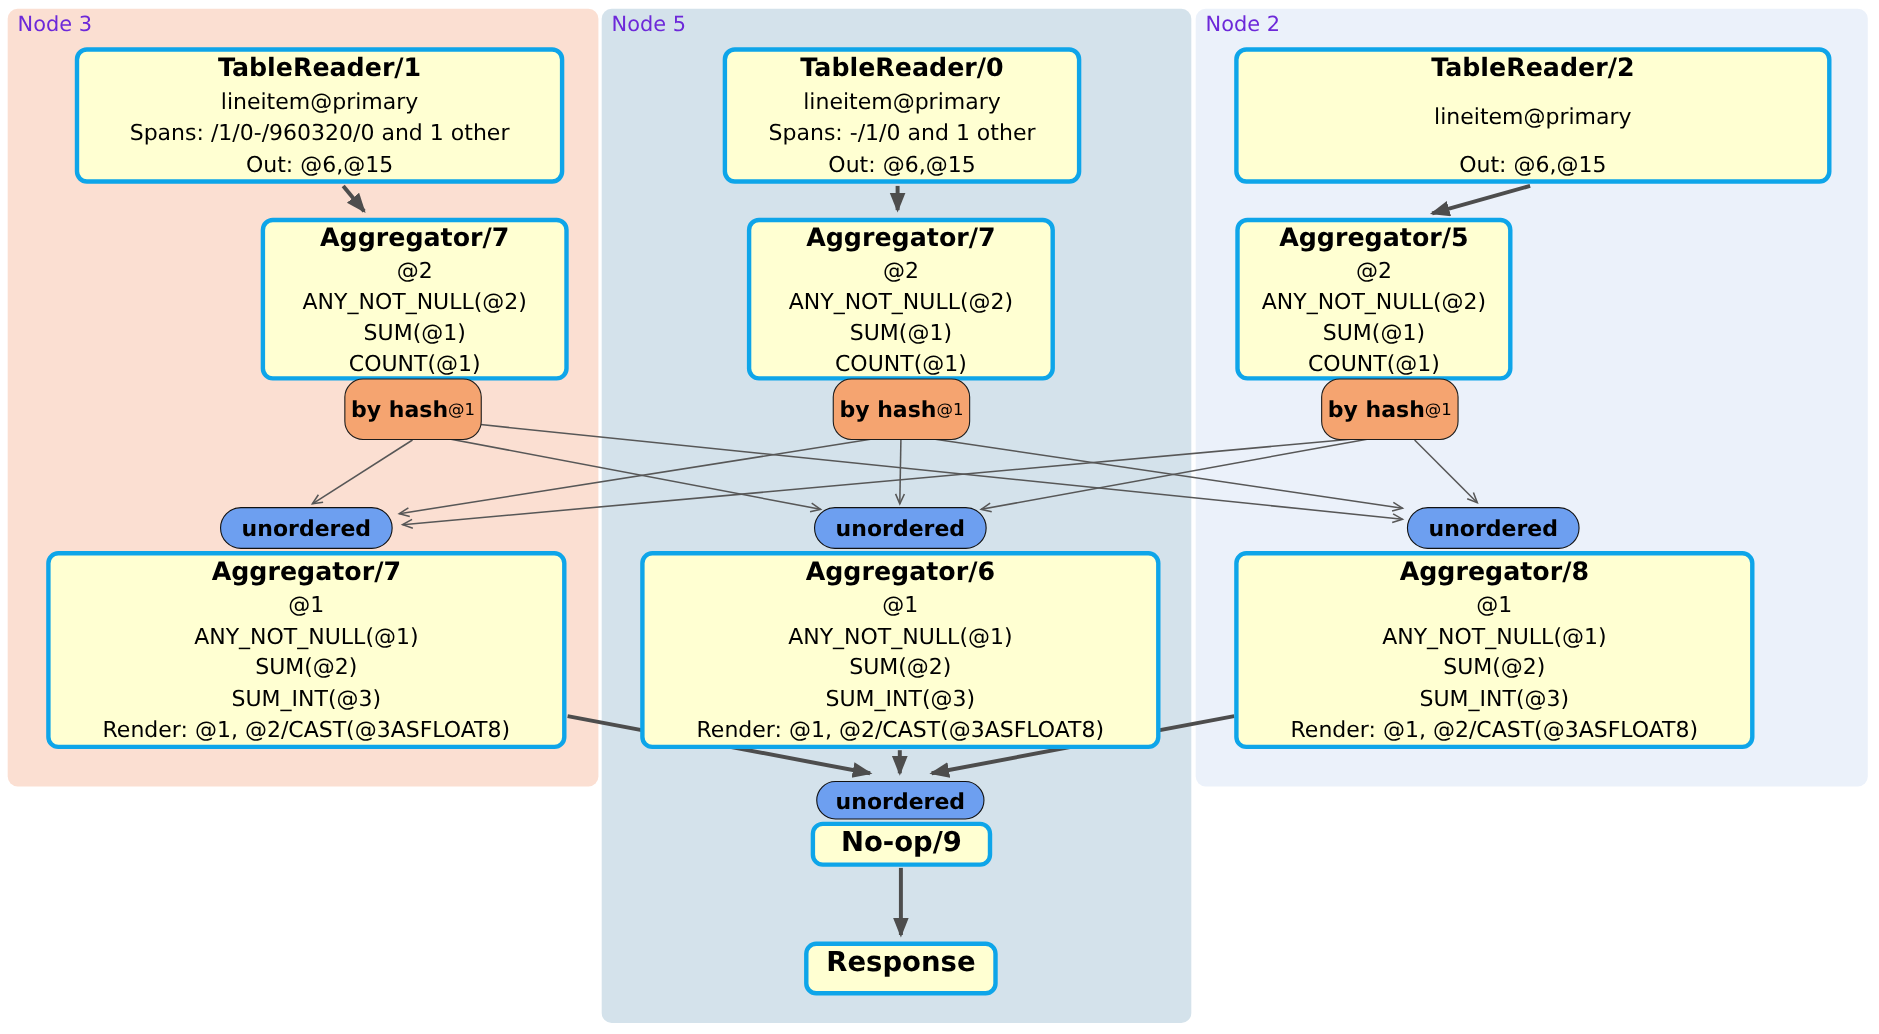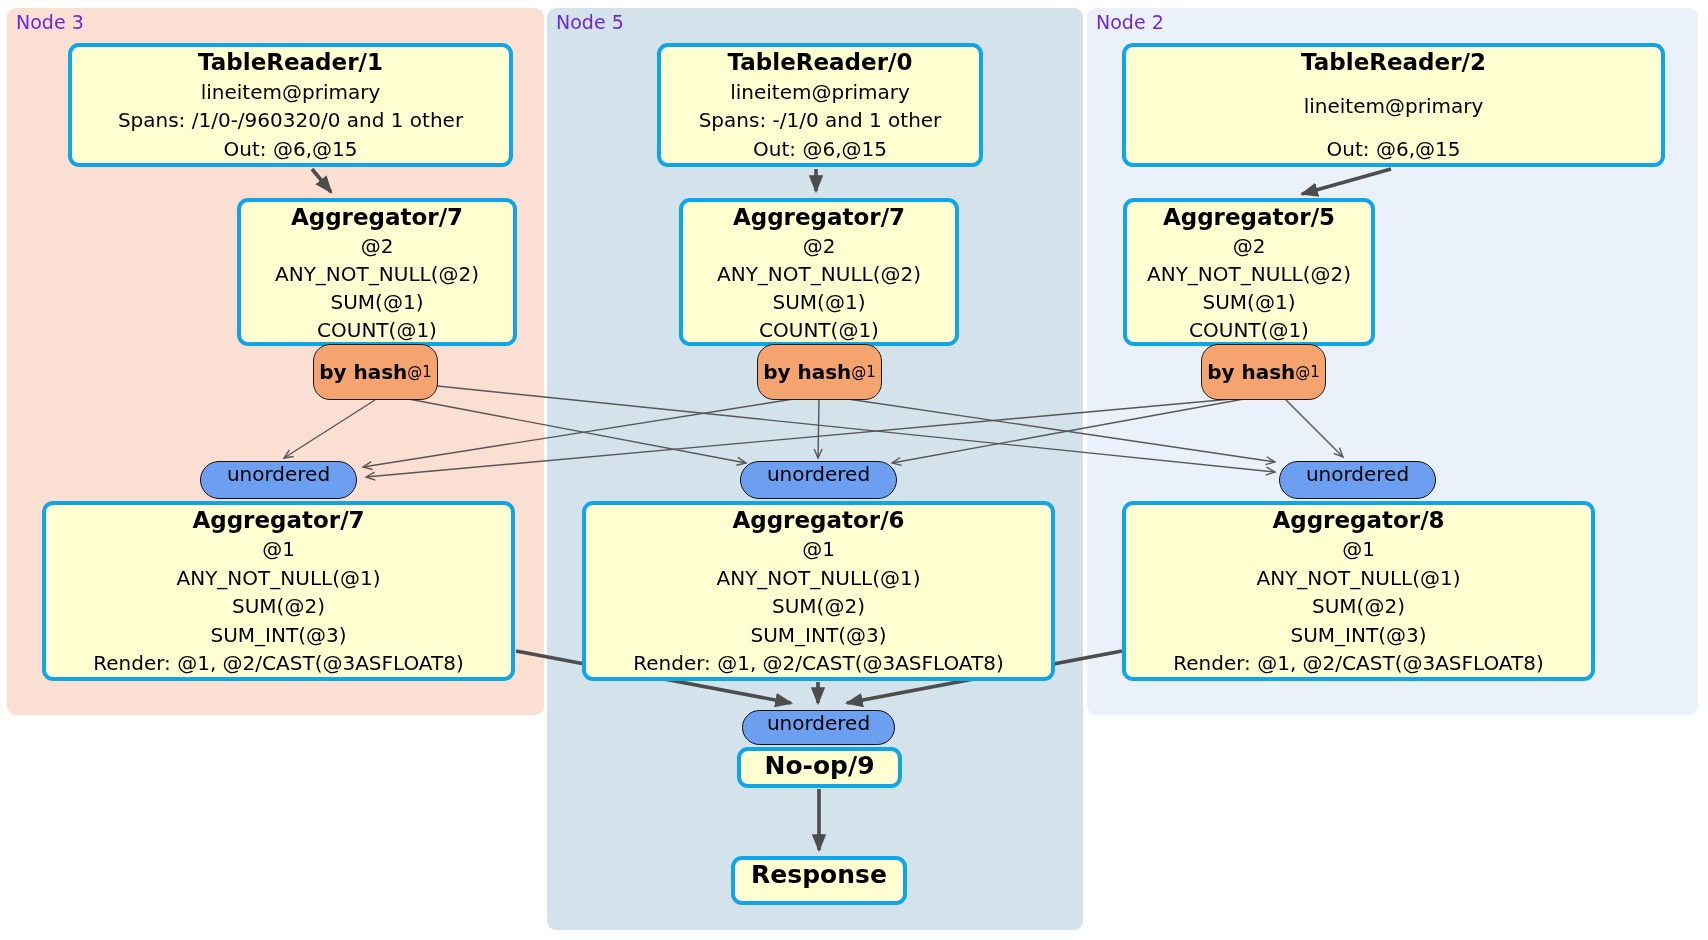--- a/index.html
+++ b/index.html
@@ -22,22 +22,22 @@
   .pline{font-size:20px;line-height:28px;white-space:nowrap;}
   .router{
     position:absolute;background:#f5a470;border:1.6px solid #1c1c1c;border-radius:17px;
     display:flex;flex-direction:row;justify-content:center;align-items:center;
     box-sizing:border-box;text-align:center;
   }
   .router .rlabel{font-size:20px;font-weight:700;line-height:25px;}
   .router .rdetail{font-size:15px;line-height:19px;}
   .sync{
     position:absolute;background:#6d9ff0;border:1.8px solid #111;border-radius:19px;
-    display:flex;justify-content:center;
-    box-sizing:border-box;font-size:20px;font-weight:400;
+    display:flex;justify-content:center;align-items:center;
+    box-sizing:border-box;font-size:20px;font-weight:700;
   }
   .bigtitle{font-size:25px;font-weight:700;white-space:nowrap;}
 </style>
 </head>
 <body>
 
 <div class="canvas">
 
   <div class="region" id="bg-node3">
     <span class="region-label">Node 3</span>

